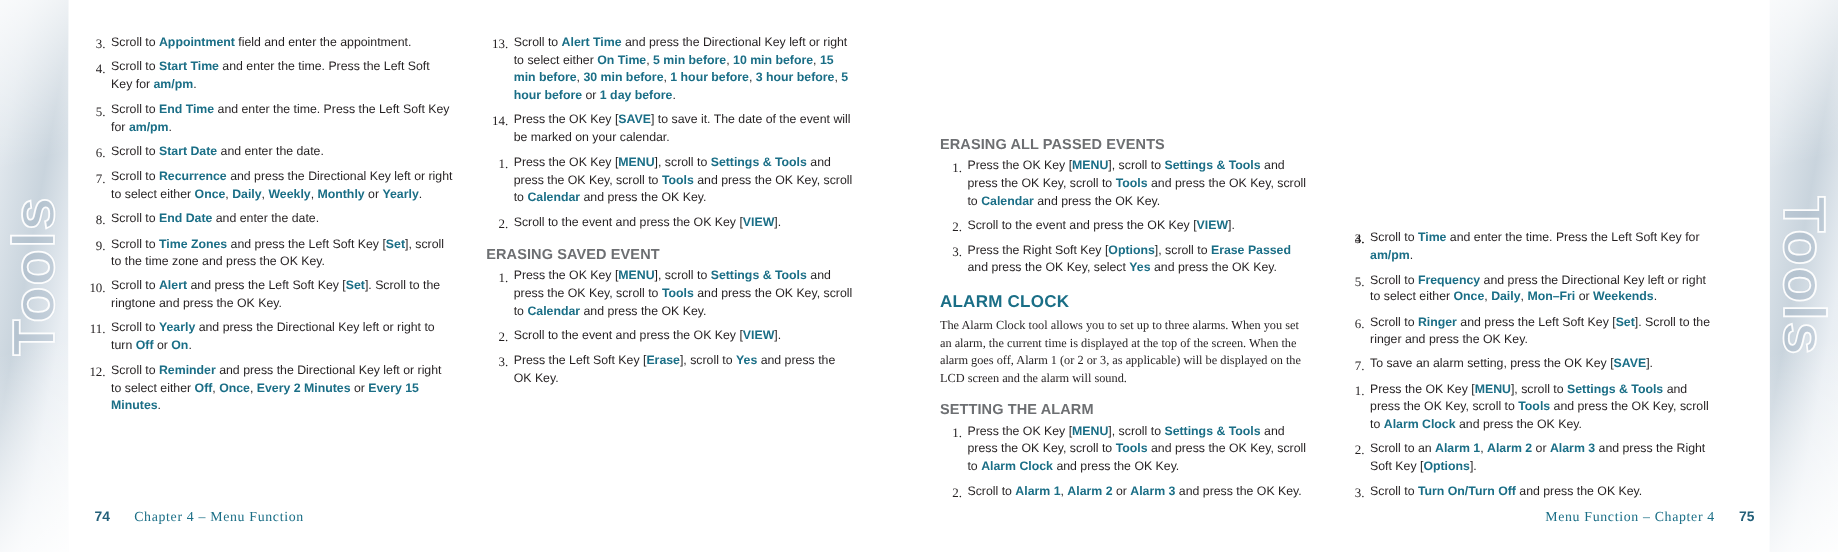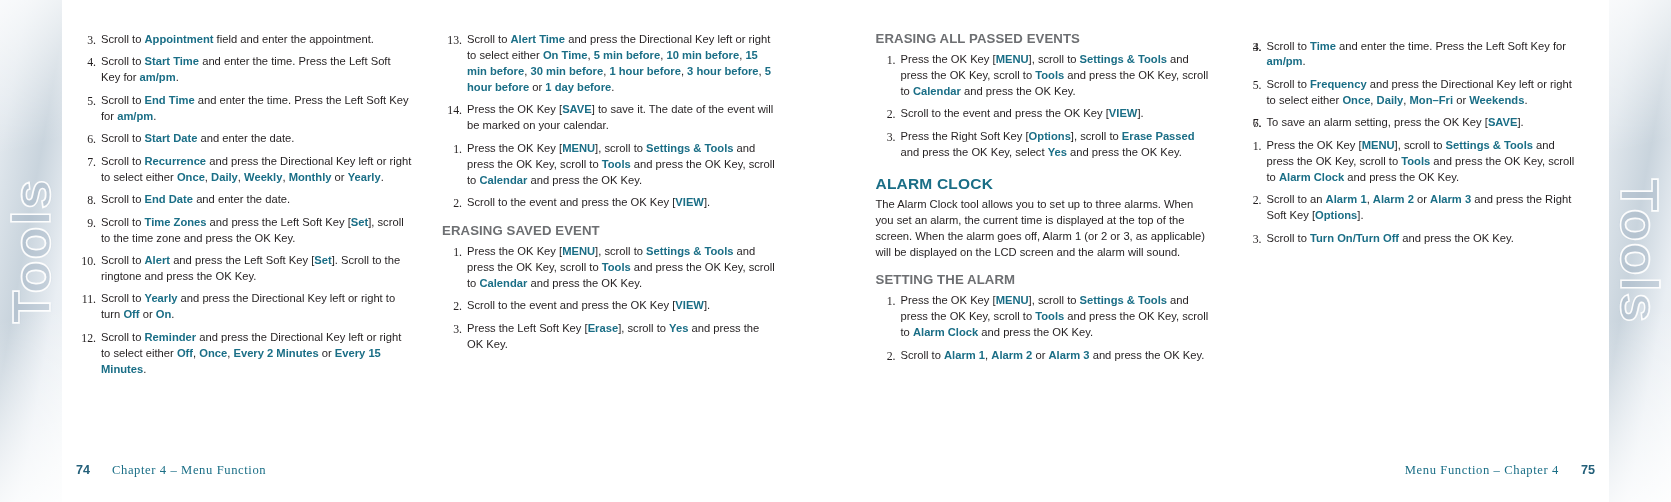--- a/index.html
+++ b/index.html
@@ -76,22 +76,23 @@
   .cols {
     position: absolute;
     top: 32px;
     left: 76px;
     right: 26px;
     bottom: 40px;
     display: flex;
     gap: 30px;
   }
   .page.right-page .cols {
-    left: 40px;
+    left: 19px;
     right: 76px;
+    align-items: flex-end;
   }
   .col {
     width: 336px;
     flex: 0 0 336px;
   }
 
   
   .h1 {
     font-size: 15.5px;
     font-weight: bold;
@@ -106,20 +107,21 @@
     color: #6d6f72;
     letter-spacing: .1px;
     margin: 13px 0 5px 0;
     line-height: 1.12;
   }
   .para {
     font-size: 11.2px;
     color: #231f20;
     line-height: 1.42;
     margin: 0 0 3px 0;
+    font-family: Liberation Serif, serif;
   }
   ol.steps {
     list-style: none;
     margin: 0;
     padding: 0;
   }
   ol.steps > li {
     position: relative;
     padding-left: 25px;
     font-size: 11.2px;
@@ -147,20 +149,21 @@
   .footer {
     position: absolute;
     bottom: 24px;
     font-family: "Liberation Serif", serif;
     color: #1a6e86;
     font-size: 12.6px;
     letter-spacing: .6px;
     display: flex;
     align-items: baseline;
     gap: 22px;
+    margin-left: 10px;
   }
   .footer .pgnum {
     font-family: "Liberation Sans", sans-serif;
     font-weight: bold;
     font-size: 12.6px;
     color: #24607a;
     letter-spacing: 0;
   }
   .footer.left-foot { left: 76px; }
   .footer.right-foot { right: 76px; flex-direction: row; }
@@ -248,21 +251,21 @@
             <li><span class="num">1.</span><span>Press the OK Key [<b class="k">MENU</b>], scroll to <b class="k">Settings &amp; Tools</b> and press the OK Key, scroll to <b class="k">Tools</b> and press the OK Key, scroll to <b class="k">Alarm Clock</b> and press the OK Key.</span></li>
             <li><span class="num">2.</span><span>Scroll to <b class="k">Alarm 1</b>, <b class="k">Alarm 2</b> or <b class="k">Alarm 3</b> and press the OK Key.</span></li>
           </ol>
       </div>
 
       <div class="col">
         <ol class="steps">
             <li><span class="num">3.</span></li>
             <li><span class="num">4.</span><span>Scroll to <b class="k">Time</b> and enter the time. Press the Left Soft Key for <b class="k">am/pm</b>.</span></li>
             <li><span class="num">5.</span><span>Scroll to <b class="k">Frequency</b> and press the Directional Key left or right to select either <b class="k">Once</b>, <b class="k">Daily</b>, <b class="k">Mon–Fri</b> or <b class="k">Weekends</b>.</span></li>
-            <li><span class="num">6.</span></li>
+            <li><span class="num">6.</span><span>Scroll to <b class="k">Ringer</b> and press the Left Soft Key [<b class="k">Set</b>]. Scroll to the ringer and press the OK Key.</span></li>
             <li><span class="num">7.</span><span>To save an alarm setting, press the OK Key [<b class="k">SAVE</b>].</span></li>
           </ol>
 
         <ol class="steps">
             <li><span class="num">1.</span><span>Press the OK Key [<b class="k">MENU</b>], scroll to <b class="k">Settings &amp; Tools</b> and press the OK Key, scroll to <b class="k">Tools</b> and press the OK Key, scroll to <b class="k">Alarm Clock</b> and press the OK Key.</span></li>
             <li><span class="num">2.</span><span>Scroll to an <b class="k">Alarm 1</b>, <b class="k">Alarm 2</b> or <b class="k">Alarm 3</b> and press the Right Soft Key [<b class="k">Options</b>].</span></li>
             <li><span class="num">3.</span><span>Scroll to <b class="k">Turn On/Turn Off</b> and press the OK Key.</span></li>
           </ol>
       </div>
 

